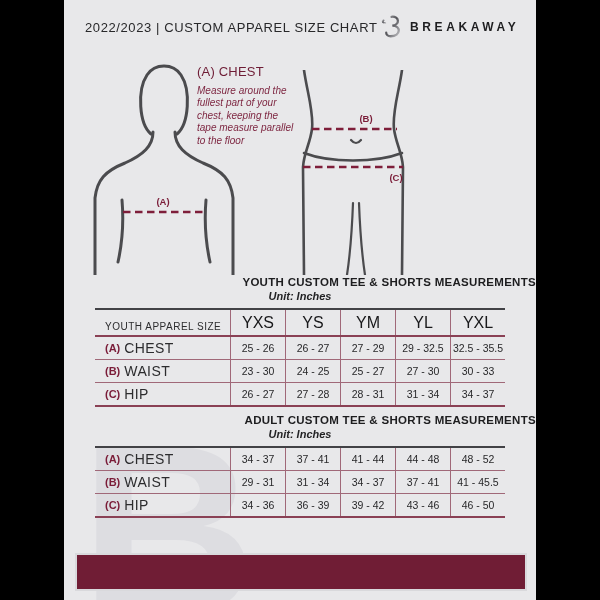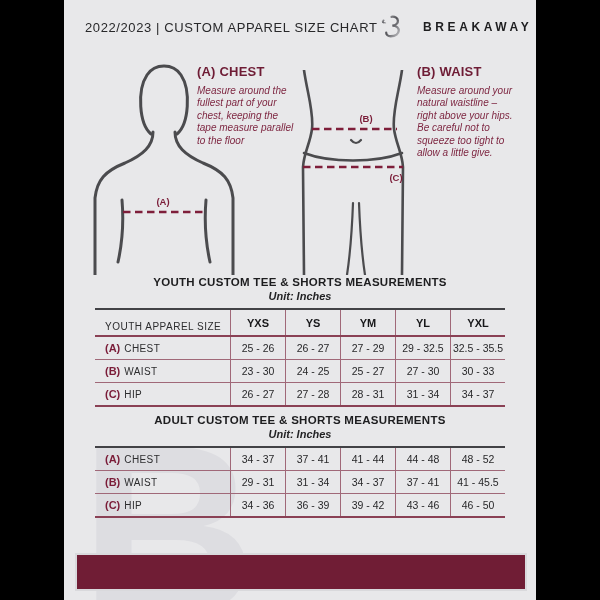--- a/index.html
+++ b/index.html
@@ -9,56 +9,56 @@
   }
   .doc{
     position:absolute;left:64px;top:0;width:472px;height:600px;
     background:#e8e8ea;overflow:hidden;
   }
   
   .hdr-title{
     position:absolute;left:21px;top:20px;z-index:1;
     font-size:13px;font-weight:normal;letter-spacing:.6px;color:#28282a;white-space:nowrap;
   }
-  .brand{position:absolute;left:316px;top:13px;z-index:1;display:flex;align-items:center;gap:20px;}
+  .brand{position:absolute;left:316px;top:13px;z-index:1;display:flex;align-items:center;gap:7px;}
   .brand-text{font-size:12px;font-weight:bold;letter-spacing:3.6px;color:#1e1e20;white-space:nowrap;}
   
   .guide-block{position:absolute;z-index:1;}
-  .guide-title{font-size:13px;font-weight:bold;color:#6e1c35;letter-spacing:.2px;margin-bottom:6px;}
+  .guide-title{font-size:13px;font-weight:normal;color:#6e1c35;letter-spacing:.2px;margin-bottom:6px;}
   .guide-text{font-size:10px;font-style:italic;line-height:1.24;color:#7e2742;}
   .fig{position:absolute;z-index:1;}
   .diag-label{
     position:absolute;z-index:2;font-size:9.5px;font-weight:bold;color:#7a1c38;
     text-align:center;width:26px;
   }
   
   .section-title{
-    position:absolute;left:0;width:472px;text-align:center;z-index:1;
+    position:absolute;left:0;width:472px;text-align:right;z-index:1;
     font-size:11.5px;font-weight:bold;letter-spacing:.3px;color:#1d1d1f;
   }
   .section-unit{
     position:absolute;left:0;width:472px;text-align:center;z-index:1;
     font-size:11px;font-weight:bold;font-style:italic;color:#232325;
   }
   
   .size-table{
     position:absolute;left:31px;width:410px;z-index:1;
     border-top:2px solid #424246;border-bottom:2px solid #8a4155;
   }
   .t-row{display:grid;grid-template-columns:135px 55px 55px 55px 55px 55px;}
   .t-row.head{height:25px;border-bottom:2px solid #8a4155;}
   .t-row.data{height:22px;}
   .t-row.data + .t-row.data{border-top:1.6px solid #a06878;}
   .t-cell{display:flex;align-items:center;justify-content:center;}
   .t-cell + .t-cell{border-left:1.6px solid #a06878;}
   .t-cell.lbl{justify-content:flex-start;padding-left:10px;gap:4px;}
   .col-head{font-size:10px;letter-spacing:.5px;color:#2c2c2e;margin-top:8px;}
-  .size-head{font-size:11px;font-weight:bold;color:#18181a;}
+  .size-head{font-size:16px;font-weight:normal;color:#18181a;}
   .row-prefix{font-size:11px;font-weight:bold;color:#7a1c38;}
-  .row-label{font-size:10px;letter-spacing:.4px;color:#2c2c2e;text-align:right;}
+  .row-label{font-size:14px;letter-spacing:.4px;color:#2c2c2e;text-align:right;}
   .t-val{font-size:10.5px;color:#28282a;}
   
   .footer-bar{
     position:absolute;left:11px;top:553px;width:452px;height:38px;z-index:1;
     background:#701d35;border:2px solid #d9d9dc;box-sizing:border-box;
   }
   .watermark{
     position:absolute;left:16px;top:408px;z-index:0;
     font-size:244px;font-weight:bold;line-height:1;color:#dddde1;user-select:none;
   }
@@ -118,24 +118,20 @@
       <line x1="3" y1="97" x2="103" y2="97" stroke="#7e1e3a" stroke-width="2.4" stroke-dasharray="7.5 4.5"></line>
     </svg>
   </div>
   <span class="diag-label" style="left:289px;top:113px;">(B)</span>
   <span class="diag-label" style="left:319px;top:172px;">(C)</span>
 
   <div class="guide-block" style="left:133px;top:64px;width:102px;">
     <div class="guide-title">(A) CHEST</div>
     <div class="guide-text">Measure around the fullest part of your chest, keeping the tape measure parallel to the floor</div>
   </div>
-  <div class="guide-block" style="left:353px;top:64px;width:102px;">
-    <div class="guide-title">(B) WAIST</div>
-    <div class="guide-text">Measure around your natural waistline – right above your hips. Be careful not to squeeze too tight to allow a little give.</div>
-  </div>
 
   <div class="section-title" style="top:276px;">YOUTH CUSTOM TEE &amp; SHORTS MEASUREMENTS</div>
   <div class="section-unit" style="top:290px;">Unit: Inches</div>
 
   <div class="size-table" style="top:308px;">
     <div class="t-row head">
       <div class="t-cell lbl col-head">YOUTH APPAREL SIZE</div>
       <div class="t-cell size-head">YXS</div>
       <div class="t-cell size-head">YS</div>
       <div class="t-cell size-head">YM</div>

